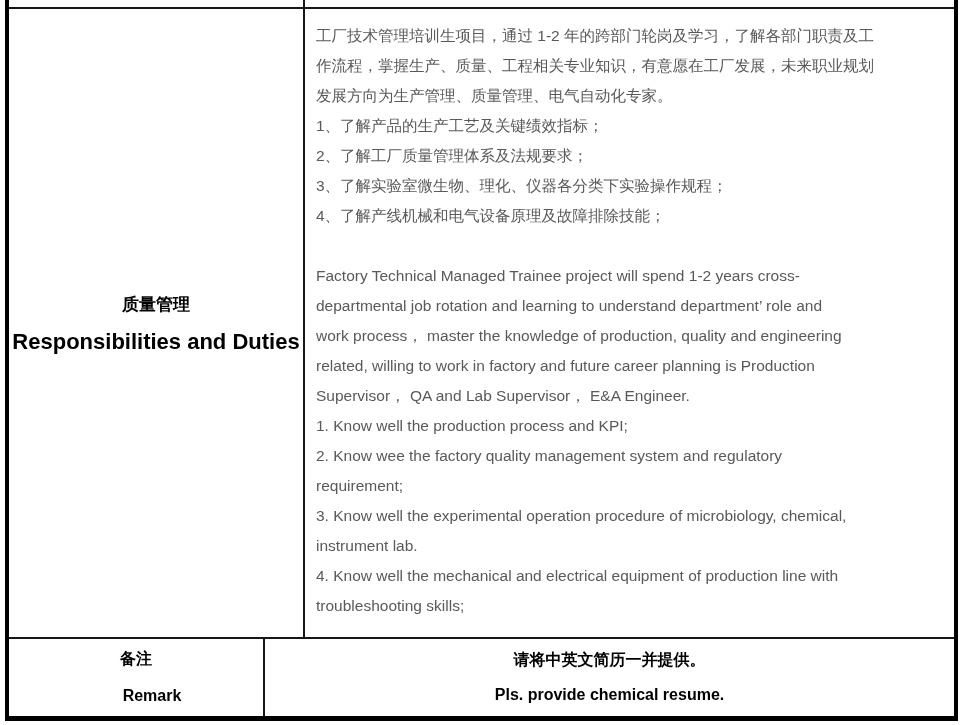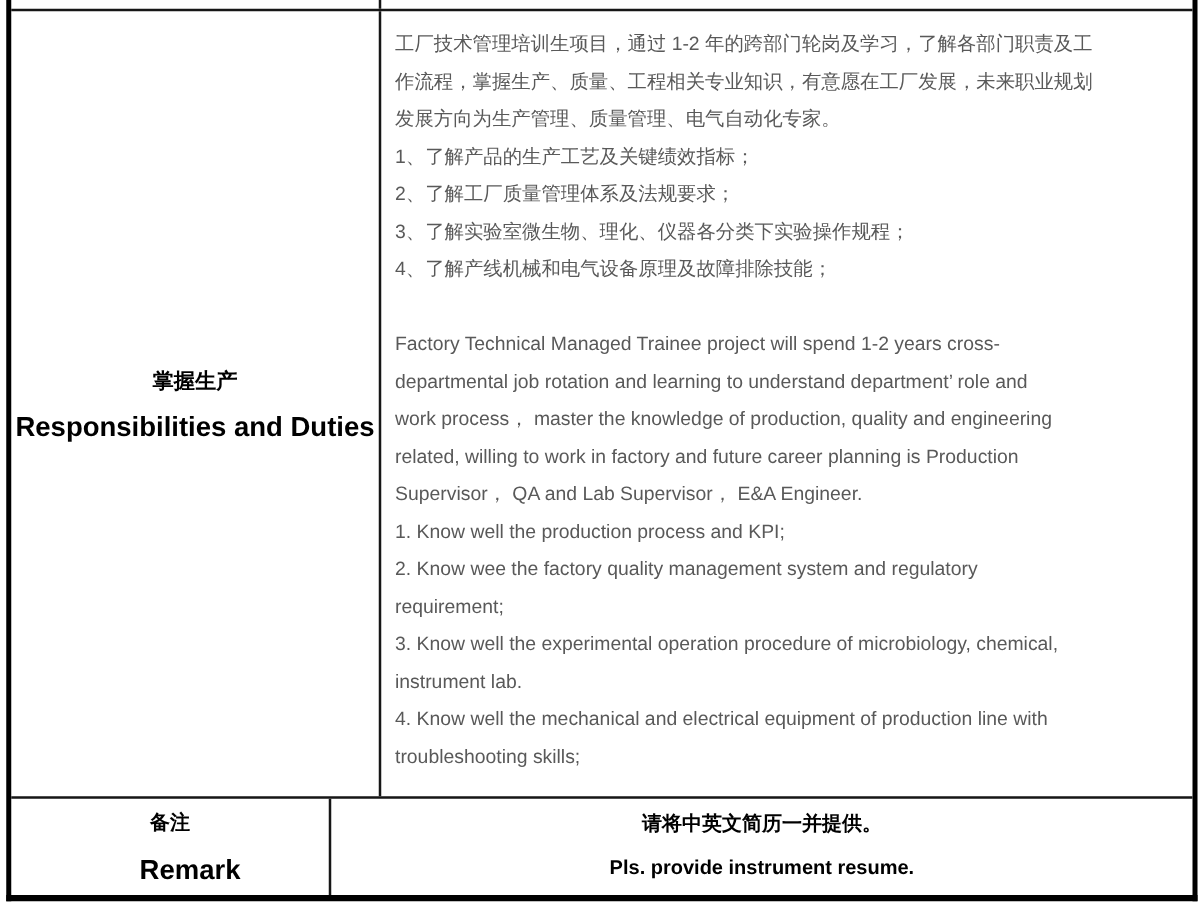--- a/index.html
+++ b/index.html
@@ -99,21 +99,21 @@
     text-align: center;
     color: #000000;
     font-weight: bold;
   }
   .remark-label .label-zh {
     font-size: 16px;
     line-height: 18px;
     margin-bottom: 19px;
   }
   .remark-label .label-en {
-    font-size: 22px;
+    font-size: 16px;
     line-height: 18px;
     margin-left: 32px;
   }
   .remark-value {
     flex: 1;
     display: flex;
     flex-direction: column;
     justify-content: center;
     align-items: center;
     text-align: center;
@@ -136,21 +136,21 @@
 <div class="page">
   <div class="table-frame">
 
     <div class="row-sliver">
       <div class="sliver-left"></div>
       <div class="sliver-right"></div>
     </div>
 
     <div class="row-main">
       <div class="cell-label">
-        <div class="label-zh">掌握生产</div>
+        <div class="label-zh">质量管理</div>
         <div class="label-en">Responsibilities and Duties</div>
       </div>
       <div class="cell-content">
         <div class="content-text">工厂技术管理培训生项目，通过 1-2 年的跨部门轮岗及学习，了解各部门职责及工
 作流程，掌握生产、质量、工程相关专业知识，有意愿在工厂发展，未来职业规划
 发展方向为生产管理、质量管理、电气自动化专家。
 1、了解产品的生产工艺及关键绩效指标；
 2、了解工厂质量管理体系及法规要求；
 3、了解实验室微生物、理化、仪器各分类下实验操作规程；
 4、了解产线机械和电气设备原理及故障排除技能；
@@ -170,18 +170,18 @@
       </div>
     </div>
 
     <div class="row-remark">
       <div class="remark-label">
         <div class="label-zh">备注</div>
         <div class="label-en">Remark</div>
       </div>
       <div class="remark-value">
         <div class="value-zh">请将中英文简历一并提供。</div>
-        <div class="value-en">Pls. provide instrument resume.</div>
+        <div class="value-en">Pls. provide chemical resume.</div>
       </div>
     </div>
 
   </div>
 </div>
 
 </body></html>

